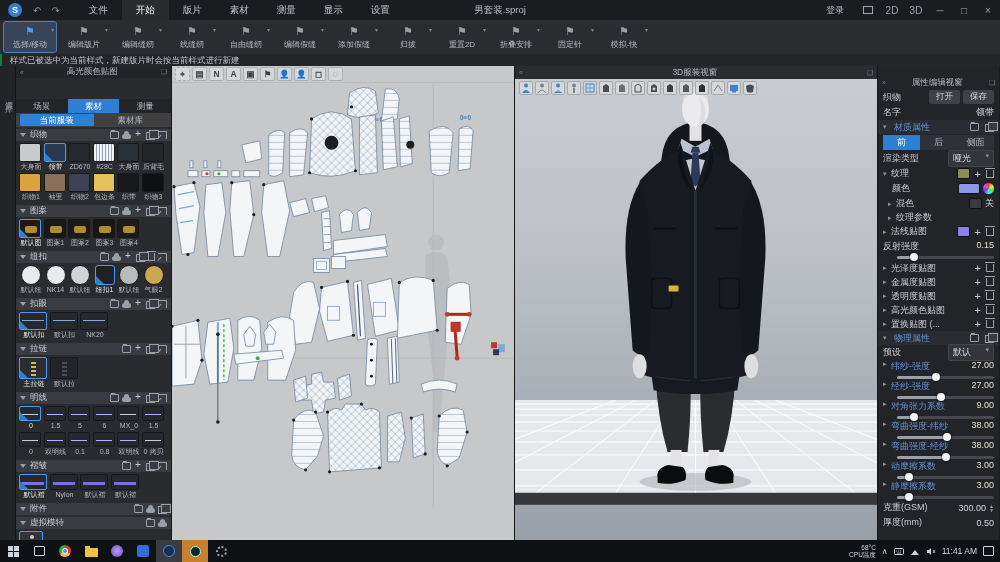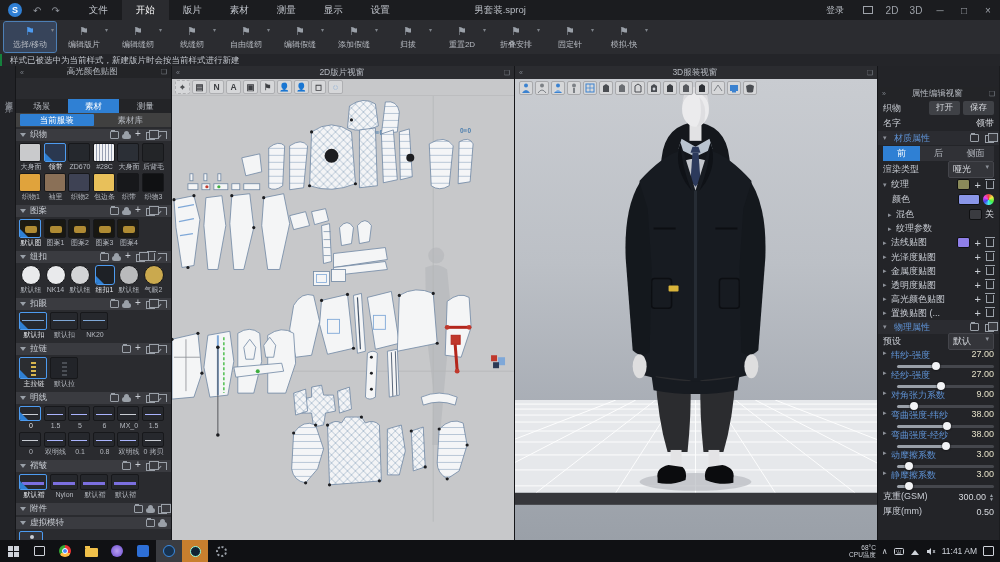--- a/index.html
+++ b/index.html
@@ -568,25 +568,20 @@
 
       <div class="it sel" style="--c: #33343a;">
             <div class="chip">
               <div class="body"></div>
             </div>
           </div>
         </div>
     </div>
 
     <div class="v2d">
-      <div class="pan-hd">
-        <span class="pi">«</span>
-        <span class="t">2D版片视窗</span>
-        <span class="pi">❏</span>
-      </div>
       <div class="tool2d">
         <span class="t2b" style="border-style:dashed">⌖</span>
         <span class="t2b">▤</span>
         <span class="t2b">N</span>
         <span class="t2b">A</span>
         <span class="t2b">▣</span>
         <span class="t2b">⚑</span>
         <span class="t2b" style="color:#3b82d0">👤</span>
         <span class="t2b">👤</span>
         <span class="t2b">◻</span>
@@ -975,20 +970,27 @@
         <span class="arr">▸</span>
         <span class="k">纹理参数</span>
       </div>
       <div class="prow kv">
         <span class="arr">▸</span>
         <span class="k blue">法线贴图</span>
         <span class="swmini" style="background: rgb(143, 127, 232);"></span>
         <span class="plus8">+</span>
         <span class="tr8"></span>
       </div>
+      <div class="srow" style="flex-basis:22px">
+        <div class="l1">
+          <span class="sl" style="color:#c9cdd4">反射强度</span>
+          <span class="sv">0.15</span>
+        </div>
+        <div class="track" style="--pct: 18%;"></div>
+      </div>
       <div>
 
           <div class="prow kv" style="height:14px">
             <span class="arr">▸</span>
             <span class="k blue">光泽度贴图</span>
             <span class="plus8">+</span>
             <span class="tr8"></span>
           </div>
 
           <div class="prow kv" style="height:14px">

